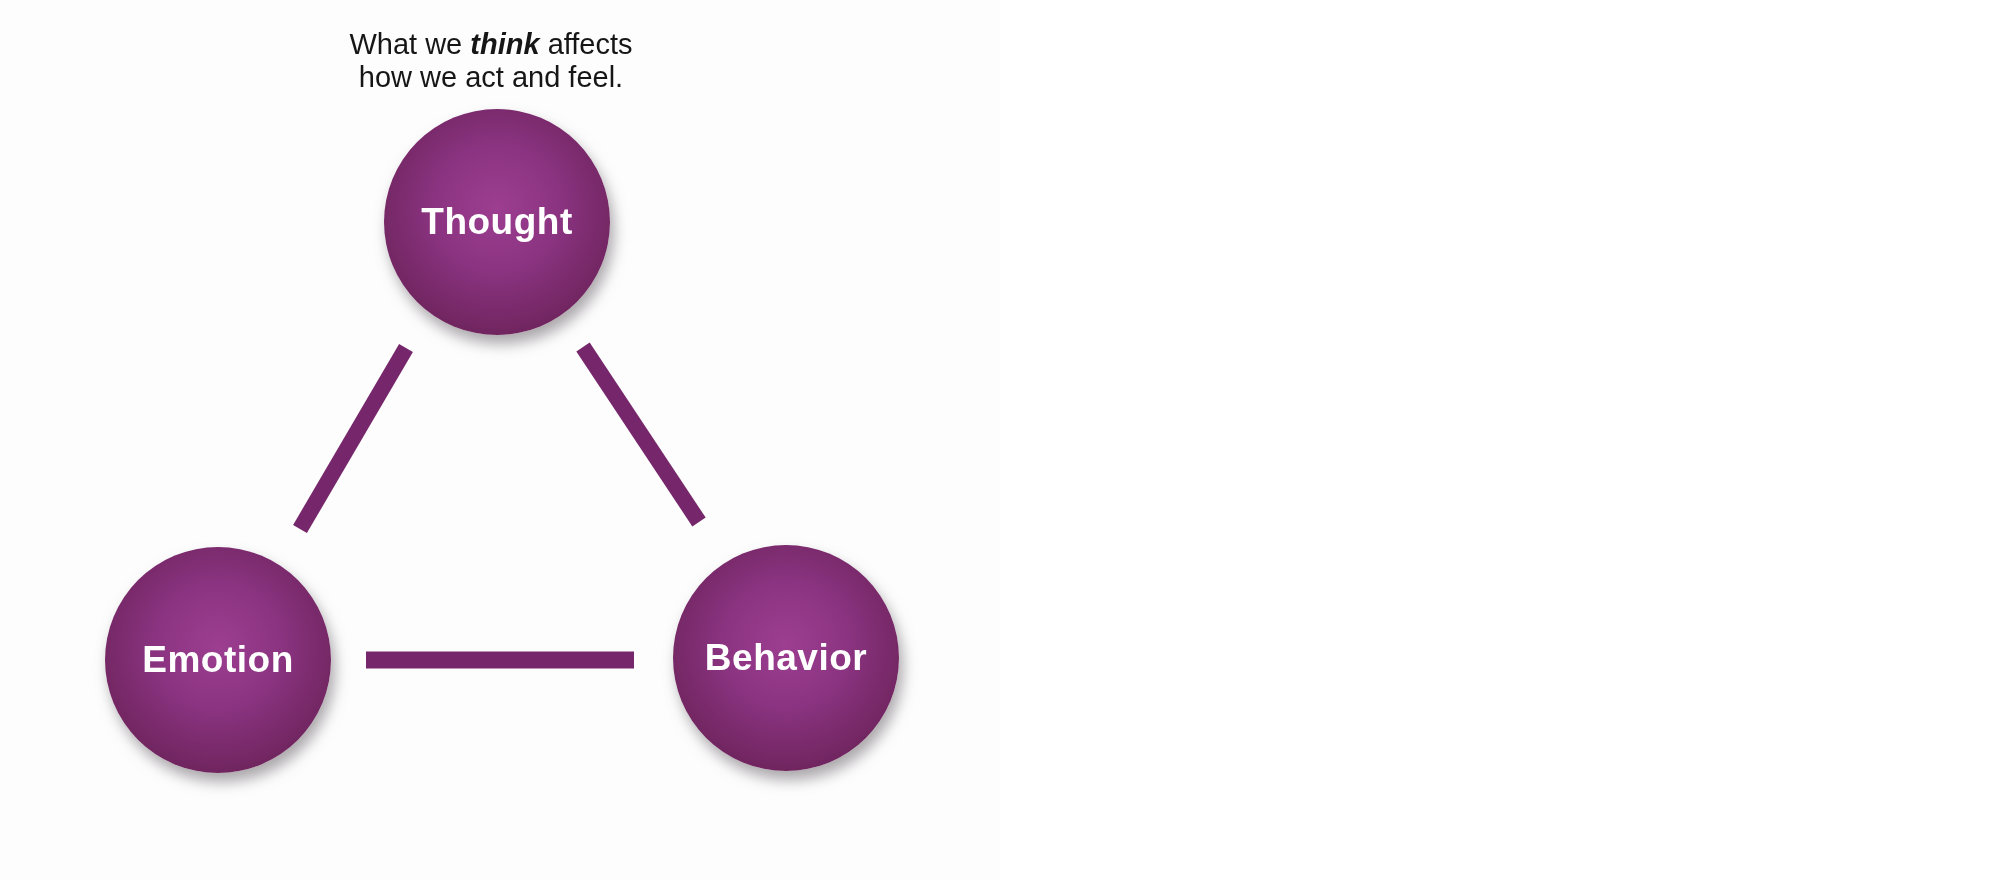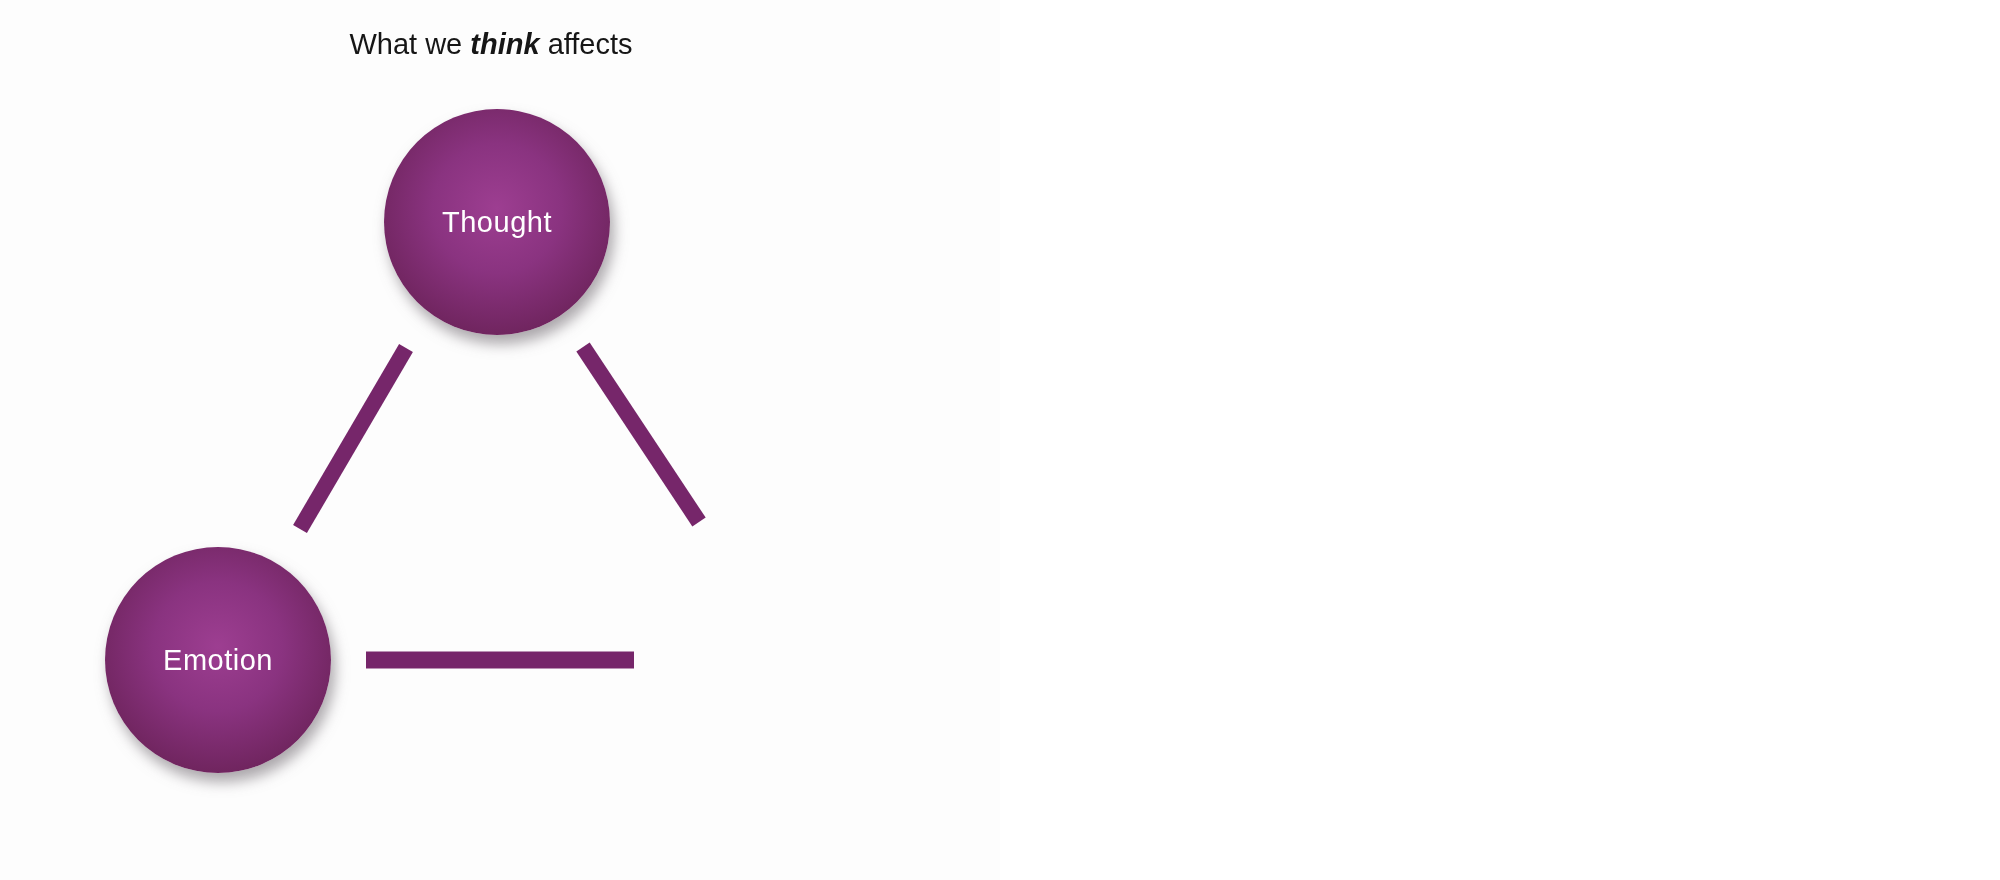--- a/index.html
+++ b/index.html
@@ -40,22 +40,22 @@
       #8a3380 38%,
       #70255f 74%,
       var(--node-edge, #5f1c56) 100%);
     box-shadow: 4px 9px 14px rgba(104, 96, 104, 0.55);
     display: flex;
     align-items: center;
     justify-content: center;
   }
   .node-label {
     color: var(--label-text, #ffffff);
-    font-weight: normal;
-    font-size: 29px;
+    font-weight: bold;
+    font-size: 37px;
     letter-spacing: 0.5px;
   }
   .node-thought  { left: 384px; top: 109px; }
   .node-emotion  { left: 105px; top: 547px; text-align: center; }
   .node-behavior { left: 673px; top: 545px; }
   .caption {
     position: absolute;
     transform: translateX(-50%);
     text-align: center;
     color: var(--caption-text, #161616);
@@ -78,29 +78,33 @@
   <div class="diagram">
 
     <svg class="connectors" viewBox="0 0 1000 880" width="1000" height="880">
       <line class="connector" x1="406" y1="348" x2="300" y2="529" stroke-width="16"></line>
       <line class="connector" x1="583" y1="347" x2="699" y2="522" stroke-width="16"></line>
       <line class="connector" x1="366" y1="660" x2="634" y2="660" stroke-width="17"></line>
     </svg>
 
     <div class="caption caption-thought">
       <div class="cap-line"><span>What we </span><em>think</em><span> affects</span></div>
+      <div class="cap-line">how we act and feel.</div>
     </div>
 
     <div class="node node-thought">
       <span class="node-label">Thought</span>
     </div>
 
     <div class="node node-emotion">
       <span class="node-label">Emotion</span>
     </div>
 
+    <div class="node node-behavior">
+      <span class="node-label">Behavior</span>
+    </div>
 
 
     <div class="caption caption-behavior">
     </div>
 
   </div>
 </div>
 
 </body></html>

